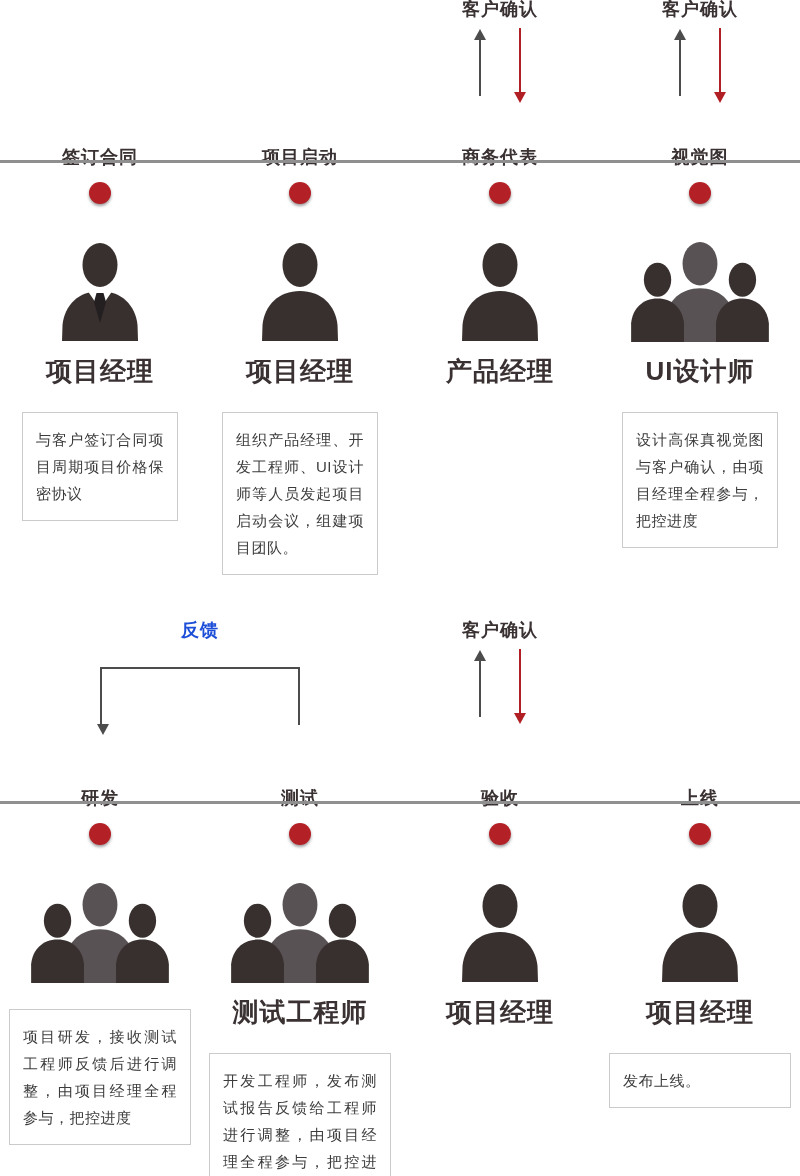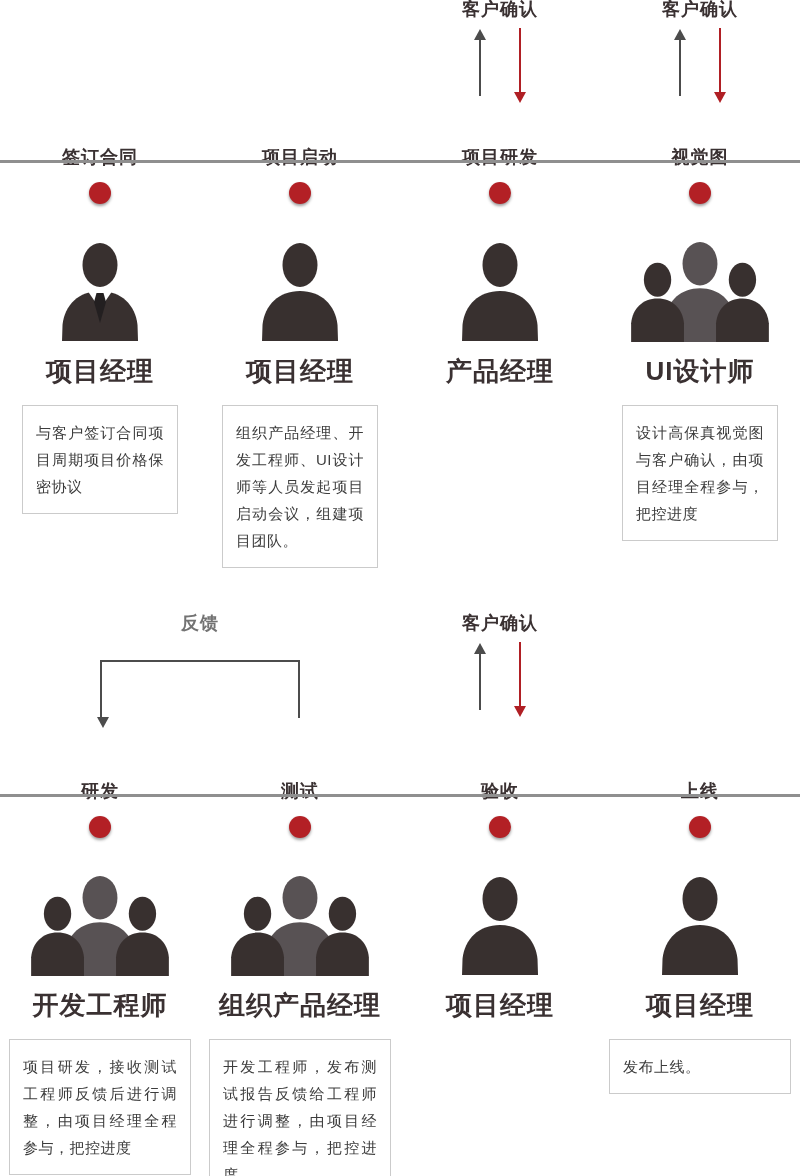--- a/index.html
+++ b/index.html
@@ -24,37 +24,37 @@
   .confirm-arrows { display:flex; gap:38px; margin-top:10px; align-items:flex-start; }
   .arr { position:relative; width:2px; display:block; }
   .arr-up { background:#4c4c4c; height:56px; margin-top:12px; }
   .arr-up::before { content:""; position:absolute; top:-11px; left:-5px;
     border-left:6px solid transparent; border-right:6px solid transparent; border-bottom:11px solid #4c4c4c; }
   .arr-down { background:#b01f24; height:64px; }
   .arr-down::after { content:""; position:absolute; bottom:-11px; left:-5px;
     border-left:6px solid transparent; border-right:6px solid transparent; border-top:11px solid #b01f24; }
 
   .feedback { position:absolute; left:100px; top:0; width:200px; z-index:1; }
-  .fb-label { text-align:center; font-size:18px; line-height:1; font-weight:bold; color:#737373; letter-spacing:1px; }
+  .fb-label { text-align:center; font-size:18px; line-height:1; font-weight:bold; color:#1d4ed8; letter-spacing:1px; }
   .fb-bracket { position:relative; margin-top:28px; height:58px; border:2px solid #4c4c4c; border-bottom:none; }
   .fb-bracket::after { content:""; position:absolute; left:-5px; bottom:-10px;
     border-left:6px solid transparent; border-right:6px solid transparent; border-top:11px solid #4c4c4c; }
 
   .stage-label { height:26px; line-height:26px; font-size:18px; font-weight:bold; color:#3a3132; letter-spacing:1px;margin-top:32px; }
   .dot { position:relative; z-index:1; width:22px; height:22px; border-radius:50%;
     background:#b32025; margin-top:12px; box-shadow:0 2px 3px rgba(40,40,40,.45); }
 
   .icon-wrap { height:106px; margin-top:32px; display:flex; align-items:flex-end; justify-content:center; }
   .icon { fill:#38302f; }
   .icon-person { width:100px; height:102px; }
   .icon-team { width:142px; height:100px; }
 
   .role { margin-top:14px; font-size:26px; line-height:30px; font-weight:bold; color:#3a3132; letter-spacing:1px; }
 
-  .desc { margin-top:19px; border:1px solid #cbcbcb; background:#fff; font-size:15px; line-height:27px;
+  .desc { margin-top:26px; border:1px solid #cbcbcb; background:#fff; font-size:15px; line-height:27px;
     color:#3c3c3c; text-align:justify; padding:13px; letter-spacing:.5px; }
   .row-top .desc { width:156px; }
   .row-bottom .desc { width:182px; }
 </style>
 </head>
 <body>
 
 <svg width="0" height="0" style="position:absolute" aria-hidden="true">
   <defs>
     <symbol id="sym-person" viewBox="0 0 100 100">
@@ -114,21 +114,21 @@
     <div class="col">
       <div class="annot">
         <div class="confirm">
           <div class="confirm-label">客户确认</div>
           <div class="confirm-arrows">
             <span class="arr arr-up"></span>
             <span class="arr arr-down"></span>
           </div>
         </div>
       </div>
-      <div class="stage-label">项目研发</div>
+      <div class="stage-label">商务代表</div>
       <div class="dot"></div>
       <div class="icon-wrap">
         <svg class="icon icon-person">
             <use href="#sym-person"></use>
           </svg>
       </div>
       <div class="role">产品经理</div>
     </div>
 
     <div class="col">
@@ -163,34 +163,33 @@
 
     <div class="col">
       <div class="annot"></div>
       <div class="stage-label">研发</div>
       <div class="dot"></div>
       <div class="icon-wrap">
         <svg class="icon icon-team">
             <use href="#sym-team"></use>
           </svg>
       </div>
-      <div class="role">开发工程师</div>
       <div class="desc">项目研发，接收测试工程师反馈后进行调整，由项目经理全程参与，把控进度</div>
     </div>
 
     <div class="col">
       <div class="annot"></div>
       <div class="stage-label">测试</div>
       <div class="dot"></div>
       <div class="icon-wrap">
         <svg class="icon icon-team">
             <use href="#sym-team"></use>
           </svg>
       </div>
-      <div class="role">组织产品经理</div>
+      <div class="role">测试工程师</div>
       <div class="desc">开发工程师，发布测试报告反馈给工程师进行调整，由项目经理全程参与，把控进度。</div>
     </div>
 
     <div class="col">
       <div class="annot">
         <div class="confirm">
           <div class="confirm-label">客户确认</div>
           <div class="confirm-arrows">
             <span class="arr arr-up"></span>
             <span class="arr arr-down"></span>

